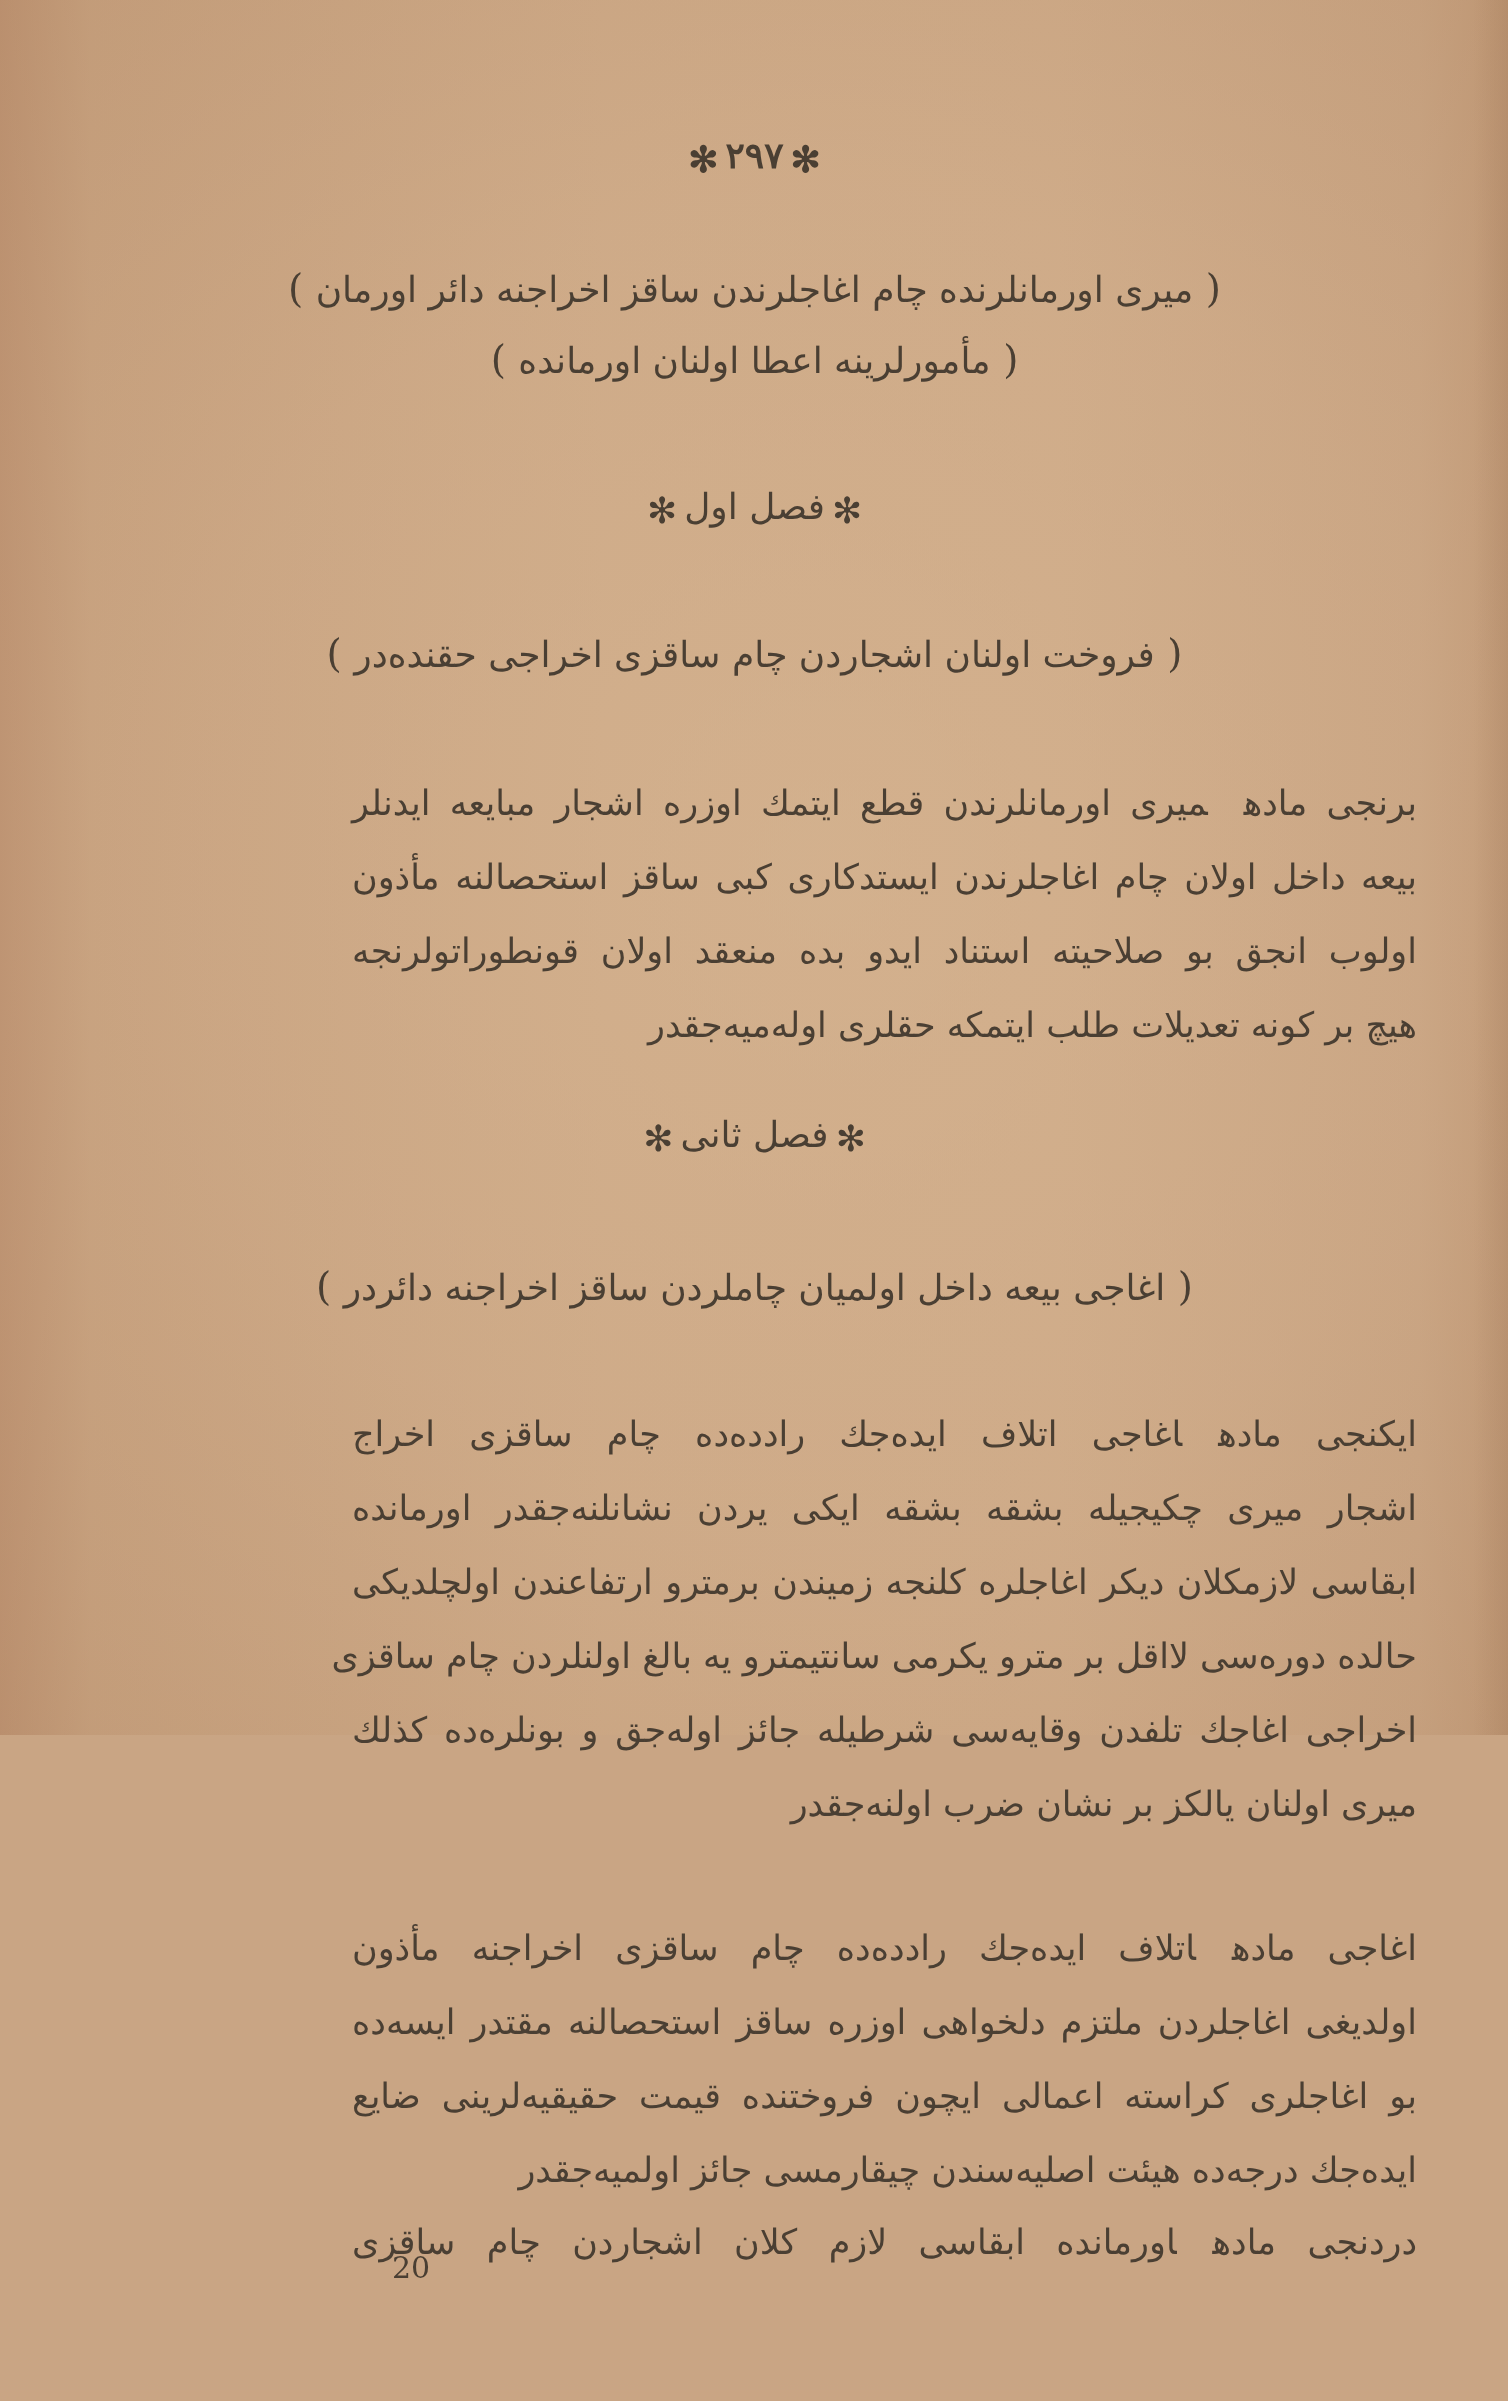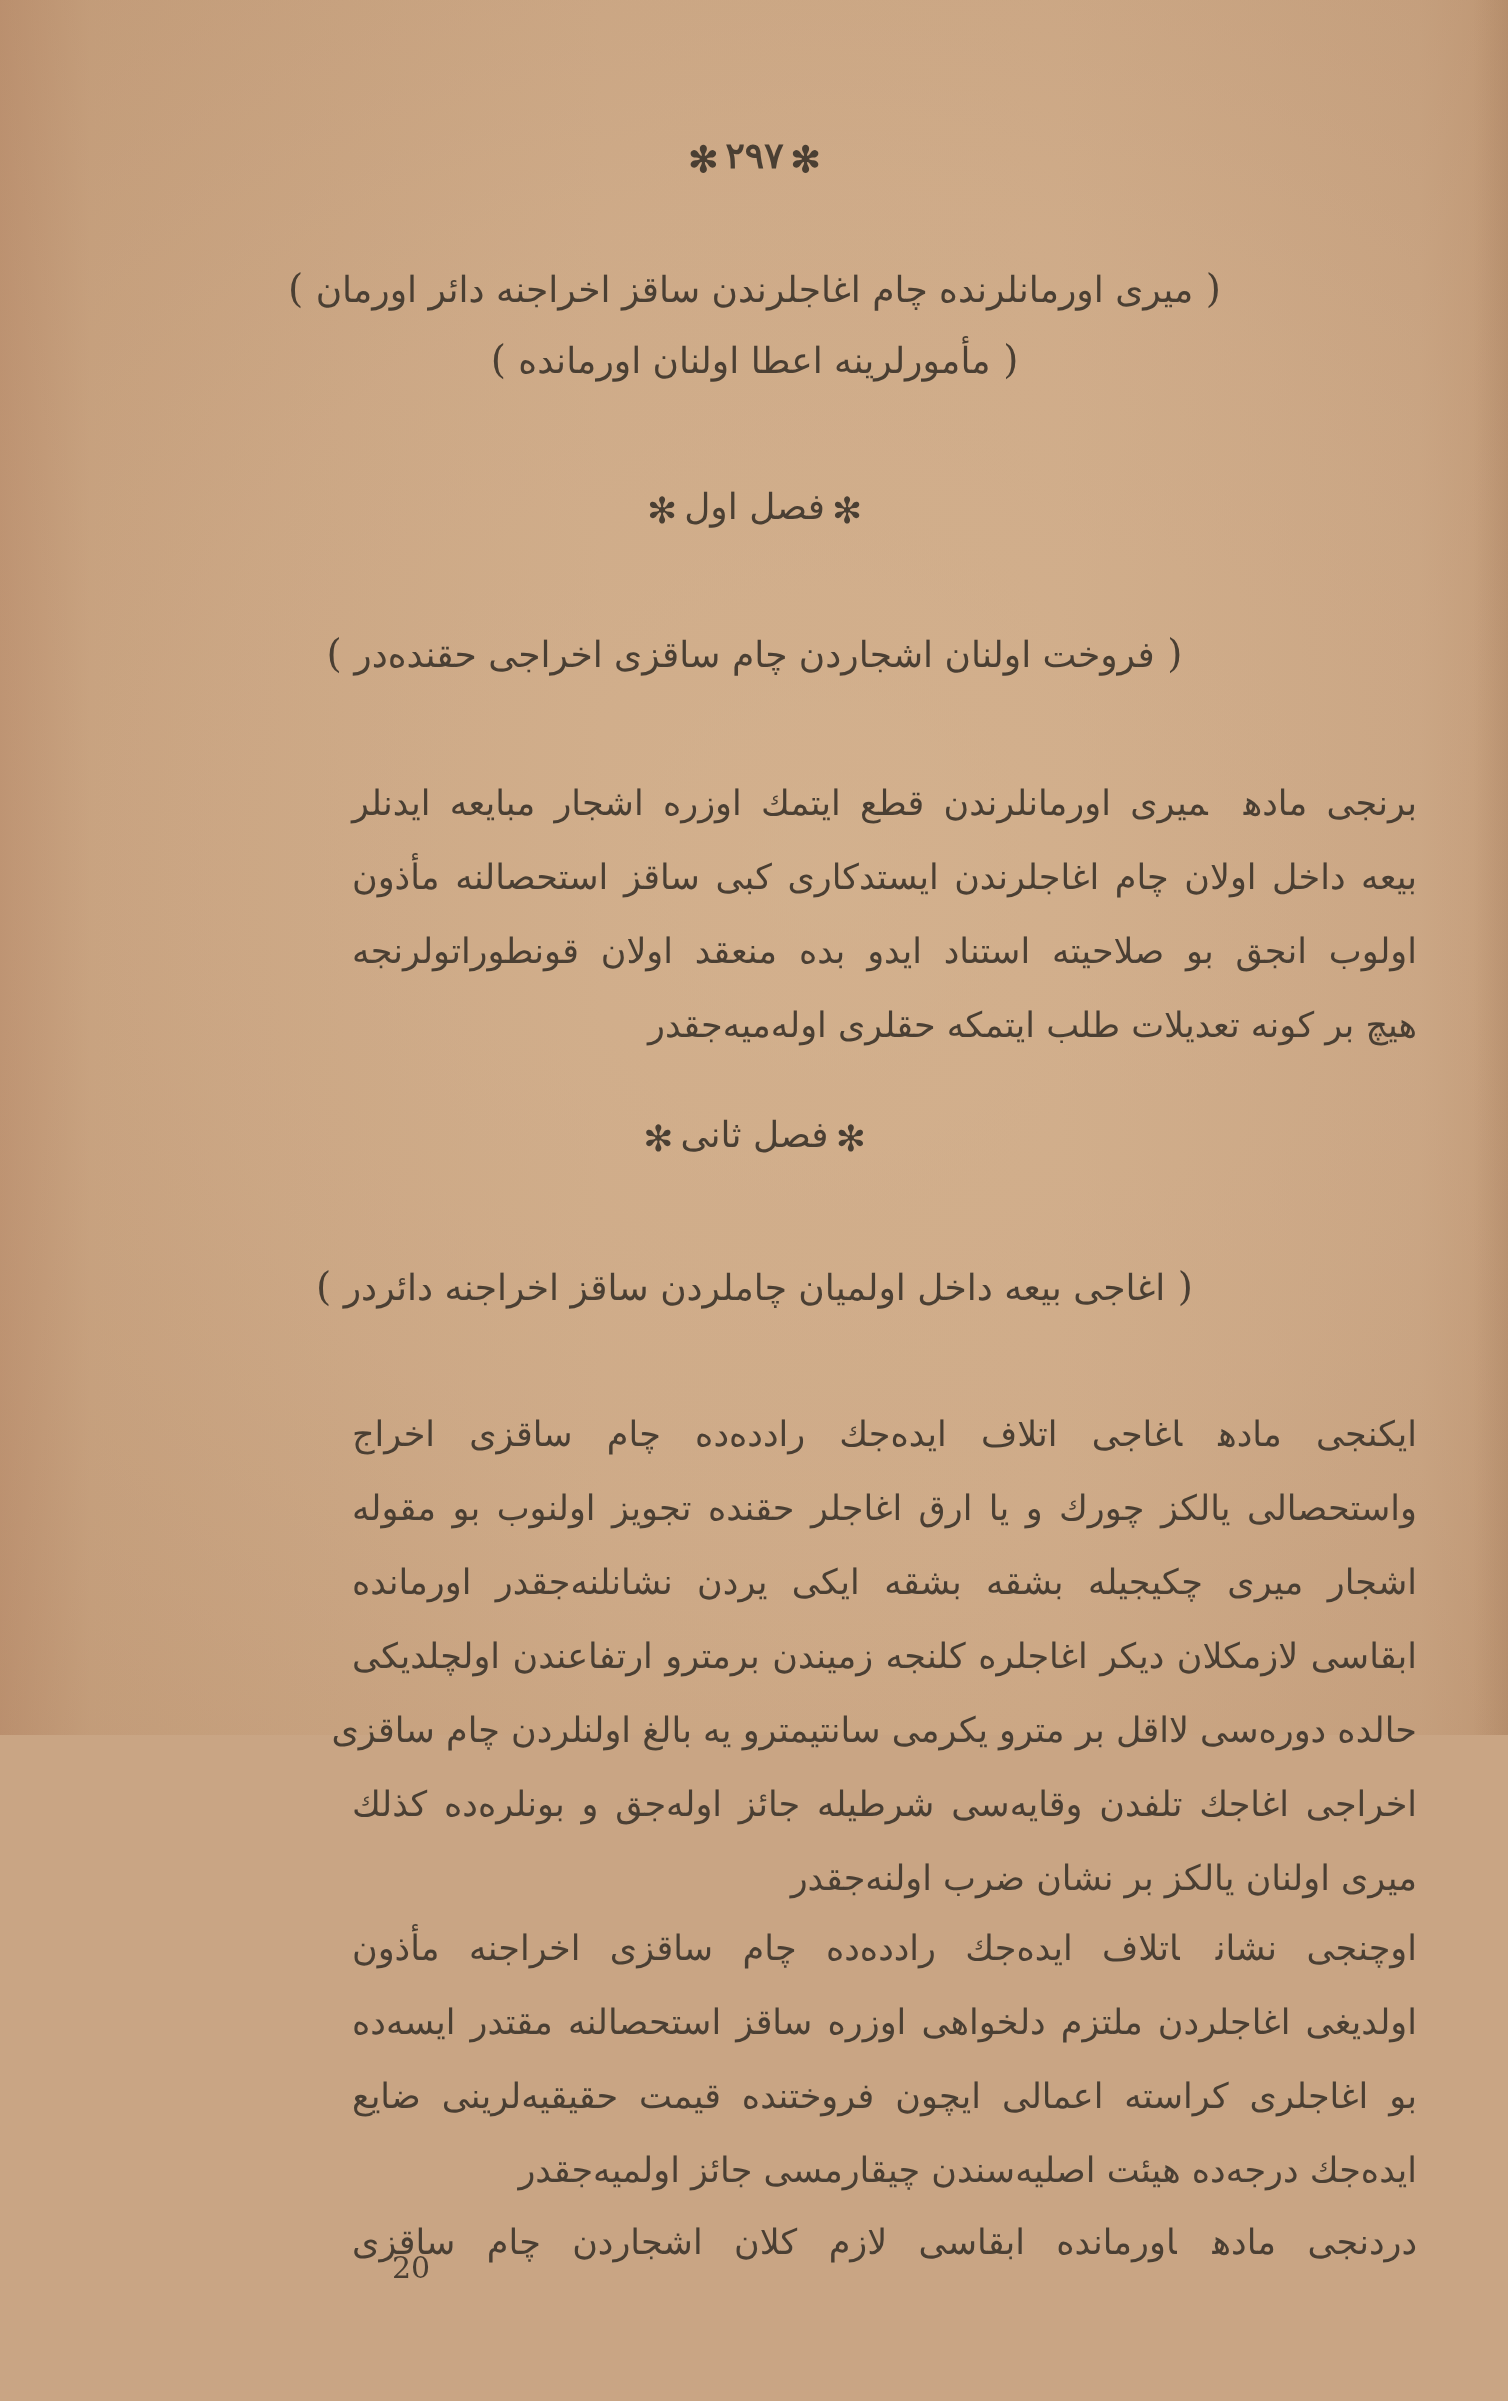--- a/index.html
+++ b/index.html
@@ -132,30 +132,29 @@
   <div class="fasl ink" style="top:1114px;">
     <span class="star">✻</span><span>فصل ثانی</span><span class="star">✻</span>
   </div>
 
   <div class="heading ink" style="top:1252px;">
     <span class="paren">(</span><span>اغاجی بیعه داخل اولمیان چاملردن ساقز اخراجنه دائردر</span><span class="paren">)</span>
   </div>
 
   <div class="body-block ink" style="top:1397px;">
     <span class="line"><span class="madde">ایکنجی ماده</span><span>اغاجی اتلاف ایده‌جك رادده‌ده چام ساقزی اخراج</span></span>
-    <span class="line">واستحصالی یالکز چورك و یا ارق اغاجلر حقنده تجویز اولنوب بو مقوله</span>
     <span class="line">اشجار میری چکیجیله بشقه بشقه ایکی یردن نشانلنه‌جقدر    اورمانده</span>
     <span class="line">ابقاسی لازمکلان دیکر اغاجلره کلنجه زمیندن برمترو ارتفاعندن اولچلدیکی</span>
     <span class="line">حالده دوره‌سی لااقل بر مترو یکرمی سانتیمترو یه بالغ اولنلردن چام ساقزی</span>
     <span class="line">اخراجی اغاجك تلفدن وقایه‌سی شرطیله جائز اوله‌جق و بونلره‌ده کذلك</span>
     <span class="line last">میری اولنان یالکز بر نشان ضرب اولنه‌جقدر</span>
   </div>
 
   <div class="body-block ink" style="top:1911px;">
-    <span class="line"><span class="madde">اوچنجی نشان</span><span>اتلاف ایده‌جك رادده‌ده چام ساقزی اخراجنه مأذون</span></span>
+    <span class="line"><span class="madde">اغاجی ماده</span><span>اتلاف ایده‌جك رادده‌ده چام ساقزی اخراجنه مأذون</span></span>
     <span class="line">اولدیغی اغاجلردن ملتزم دلخواهی اوزره ساقز استحصالنه مقتدر ایسه‌ده</span>
     <span class="line">بو اغاجلری کراسته اعمالی ایچون فروختنده قیمت حقیقیه‌لرینی ضایع</span>
     <span class="line last">ایده‌جك درجه‌ده هیئت اصلیه‌سندن چیقارمسی جائز اولمیه‌جقدر</span>
   </div>
 
   <div class="body-block ink" style="top:2205px;">
     <span class="line"><span class="madde">دردنجی ماده</span><span>اورمانده ابقاسی لازم کلان اشجاردن چام ساقزی</span></span>
   </div>
 
   <div class="folio ink">20</div>

